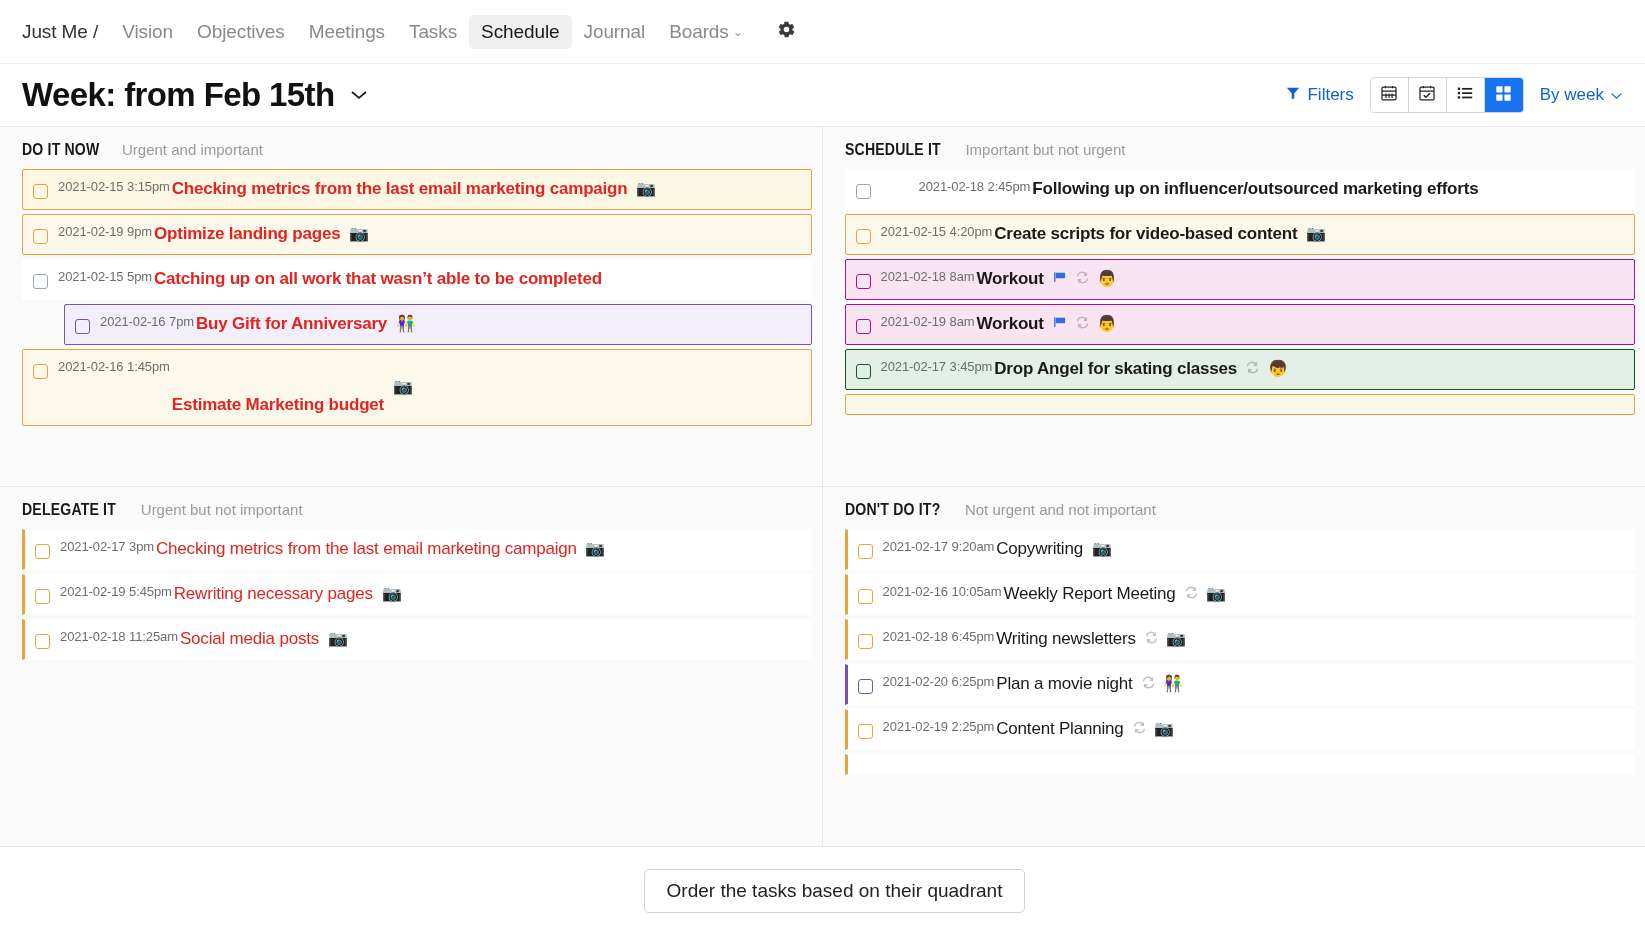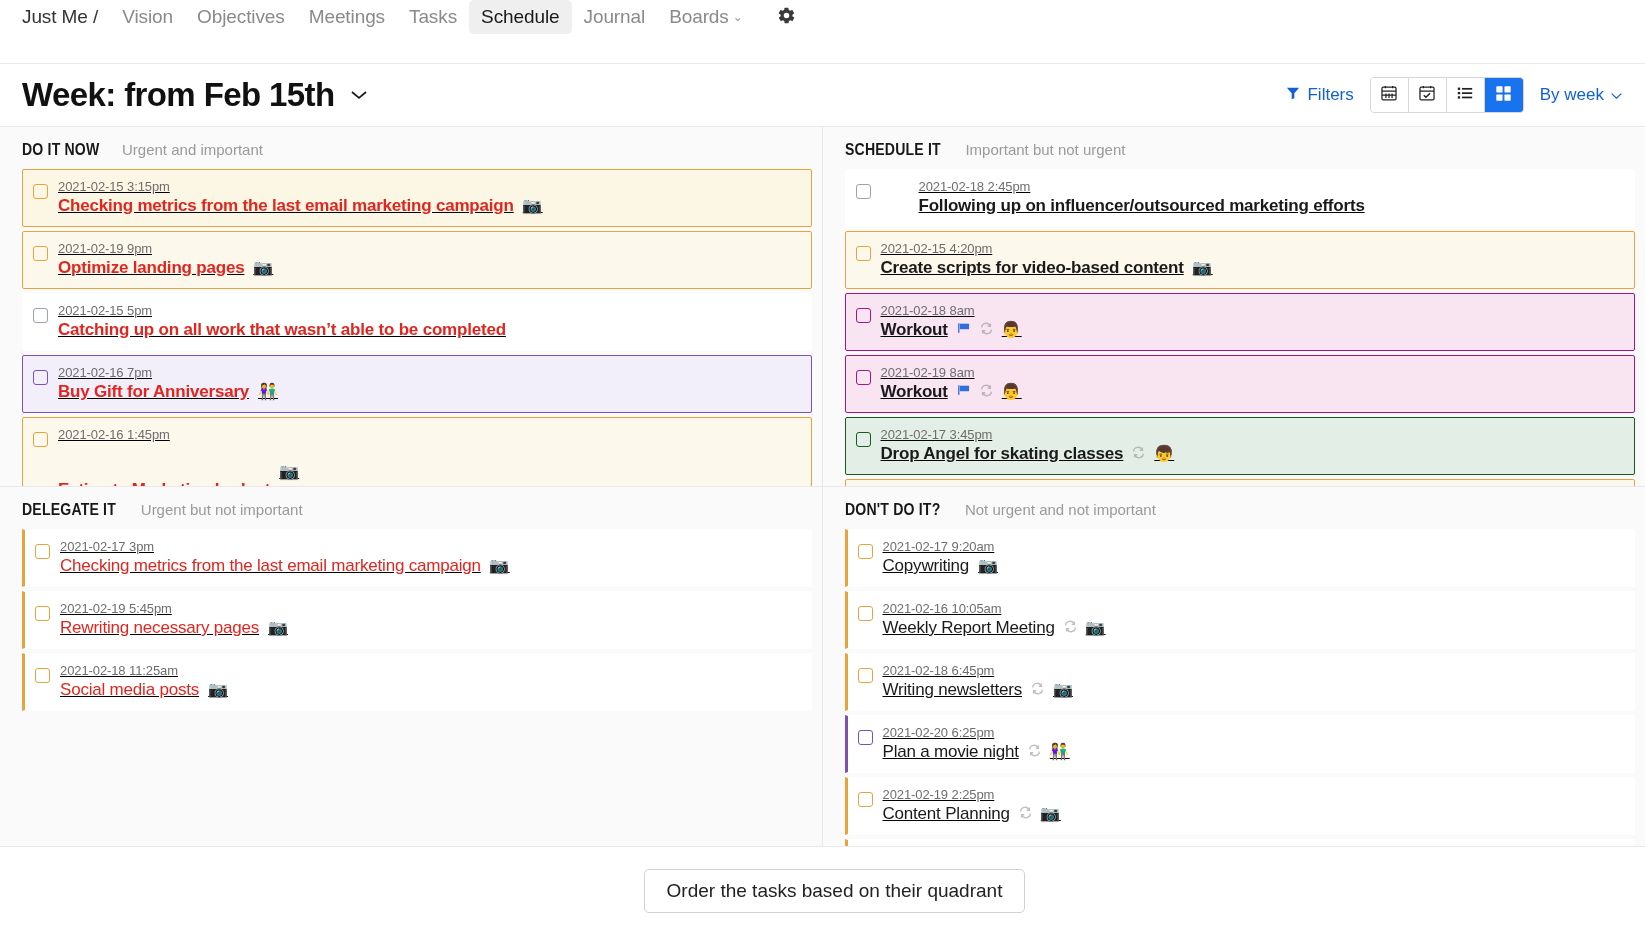--- a/index.html
+++ b/index.html
@@ -8,21 +8,21 @@
     width: 1645px; height: 935px;
     background: #ffffff;
     font-family: "Liberation Sans", sans-serif;
     overflow: hidden;
   }
 
   
   .topnav {
     height: 64px;
     display: flex;
-    align-items: flex-start;
+    align-items: center;
     padding: 0 22px;
     gap: 0px;
     background: #ffffff;
     border-bottom: 1px solid #ebebeb;
   }
   .nav-item {
     font-size: 19px;
     color: #8a8a8a;
     padding: 6px 12px;
     border-radius: 5px;
@@ -166,21 +166,21 @@
 
   .chk {
     width: 15px; height: 15px;
     min-width: 15px;
     margin-top: 5px;
     border: 1.6px solid #e8a33d;
     border-radius: 3px;
     background: transparent;
     cursor: pointer;
   }
-  .task-main { display: flex; flex-direction: column; gap: 2px; min-width: 0; text-decoration: underline; }
+  .task-main { display: flex; gap: 2px; min-width: 0; }
   .task-time {
     font-size: 13px;
     color: #6e6e6e;
     letter-spacing: -0.1px;
     white-space: nowrap;
   }
   .task-title-row {
     display: flex;
     align-items: center;
     gap: 9px;
@@ -343,21 +343,21 @@
         </div>
         <div class="task boxed" style="background: rgb(255, 255, 255); border: 1px solid rgb(255, 255, 255);">
           <div class="chk" style="border-color: rgb(154, 163, 176);"></div>
           <div class="task-main">
             <div class="task-time">2021-02-15 5pm</div>
             <div class="task-title-row">
               <span class="task-title bold" style="color: rgb(224, 38, 31);">Catching up on all work that wasn’t able to be completed</span>
             </div>
           </div>
         </div>
-        <div class="task boxed" style="background: rgb(242, 238, 250); border: 1px solid rgb(122, 82, 179);">
+        <div class="task boxed" style="background: rgb(242, 238, 250); border: 1px solid rgb(122, 82, 179); margin-left: 42px;">
           <div class="chk" style="border-color: rgb(122, 82, 179);"></div>
           <div class="task-main">
             <div class="task-time">2021-02-16 7pm</div>
             <div class="task-title-row">
               <span class="task-title bold" style="color: rgb(224, 38, 31);">Buy Gift for Anniversary</span>
               <span class="emoji">👫</span>
             </div>
           </div>
         </div>
         <div class="task boxed" style="background: rgb(253, 248, 236); border: 1px solid rgb(232, 163, 61);">

